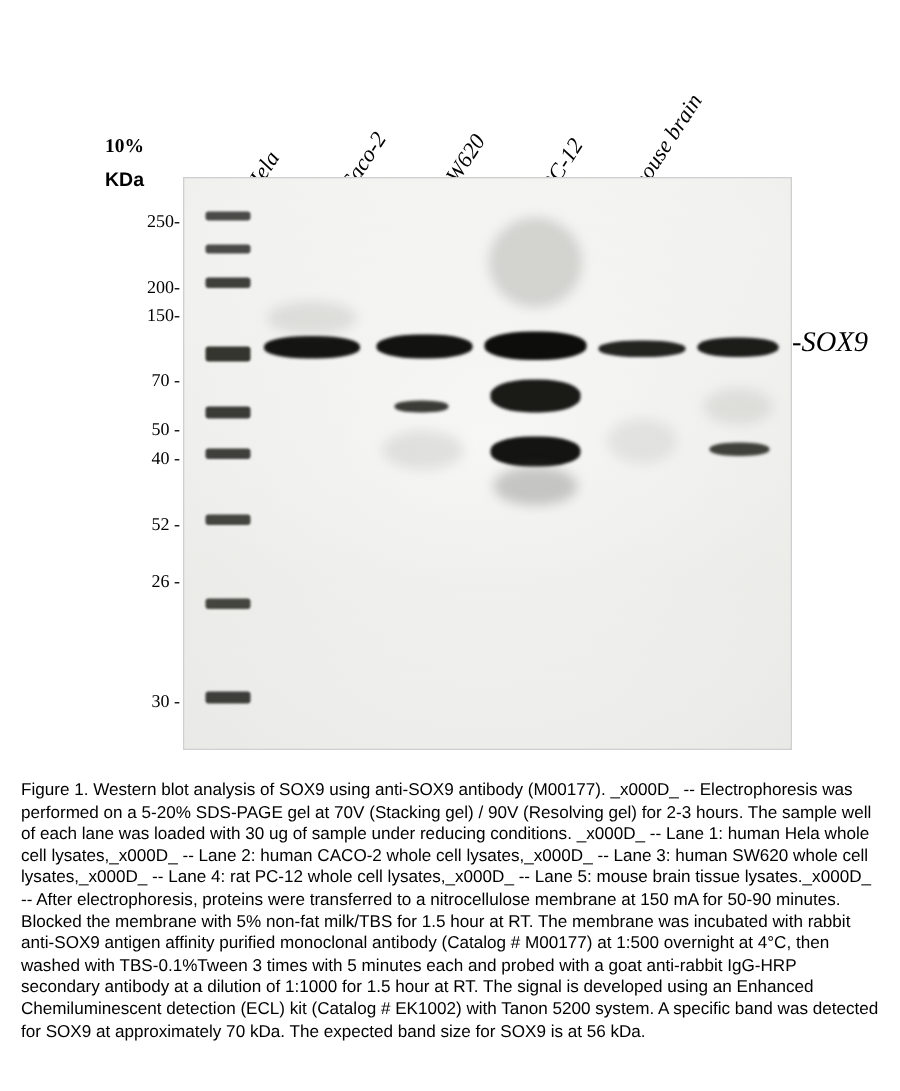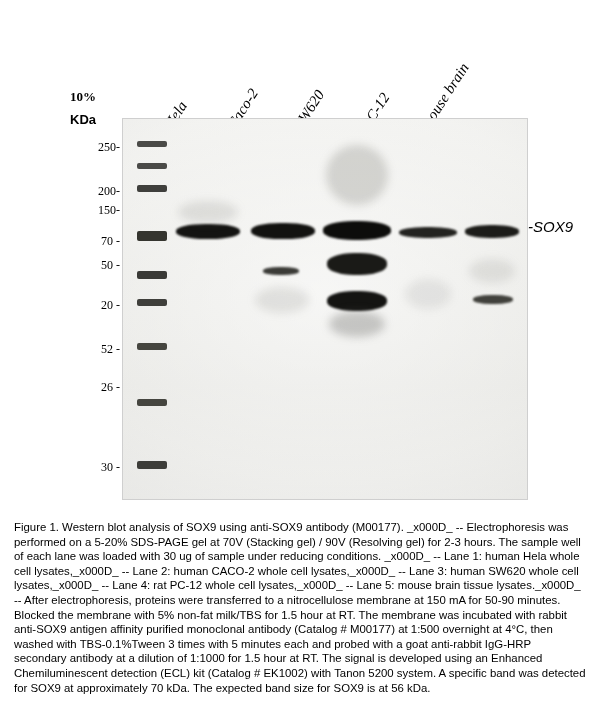--- a/index.html
+++ b/index.html
@@ -89,23 +89,23 @@
     white-space: nowrap;
     transform-origin: left bottom;
     transform: rotate(-57deg);
   }
 
   
   #sox9-annot {
     position: absolute;
     left: 528px;
     top: 218px;
-    font-family: Liberation Sans, sans-serif;
+    font-family: Liberation Serif, serif;
     font-style: italic;
-    font-size: 15px;
+    font-size: 19px;
     white-space: nowrap;
   }
 
   
   .mw-marker {
     position: absolute;
     background: #3a3a38;
     border-radius: 2px;
     filter: blur(0.6px);
   }
@@ -138,23 +138,23 @@
 
 <div id="figure">
 
   <div class="pct">10%</div>
   <div class="kda">KDa</div>
 
   <div id="ladder-labels">
     <span style="top:10px;">250-</span>
     <span style="top:32px;margin-top:41px;">150-</span>
     <span style="top:54px;">200-</span>
-    <span style="top:104px;">70 -</span>
-    <span style="top:128px;">50 -</span>
-    <span style="top:168px;">20 -</span>
+    <span style="top:116px;">70 -</span>
+    <span style="top:149px;">50 -</span>
+    <span style="top:168px;">40 -</span>
     <span style="top:212px;">52 -</span>
     <span style="top:250px;">26 -</span>
     <span style="top:330px;">30 -</span>
   </div>
 
   <div class="lane-label" style="left:175px; top:115px;">Hela</div>
   <div class="lane-label" style="left:238px; top:115px;">Caco-2</div>
   <div class="lane-label" style="left:305px; top:115px;">SW620</div>
   <div class="lane-label" style="left:372px; top:115px;">PC-12</div>
   <div class="lane-label" style="left:432px; top:115px;">mouse brain</div>

